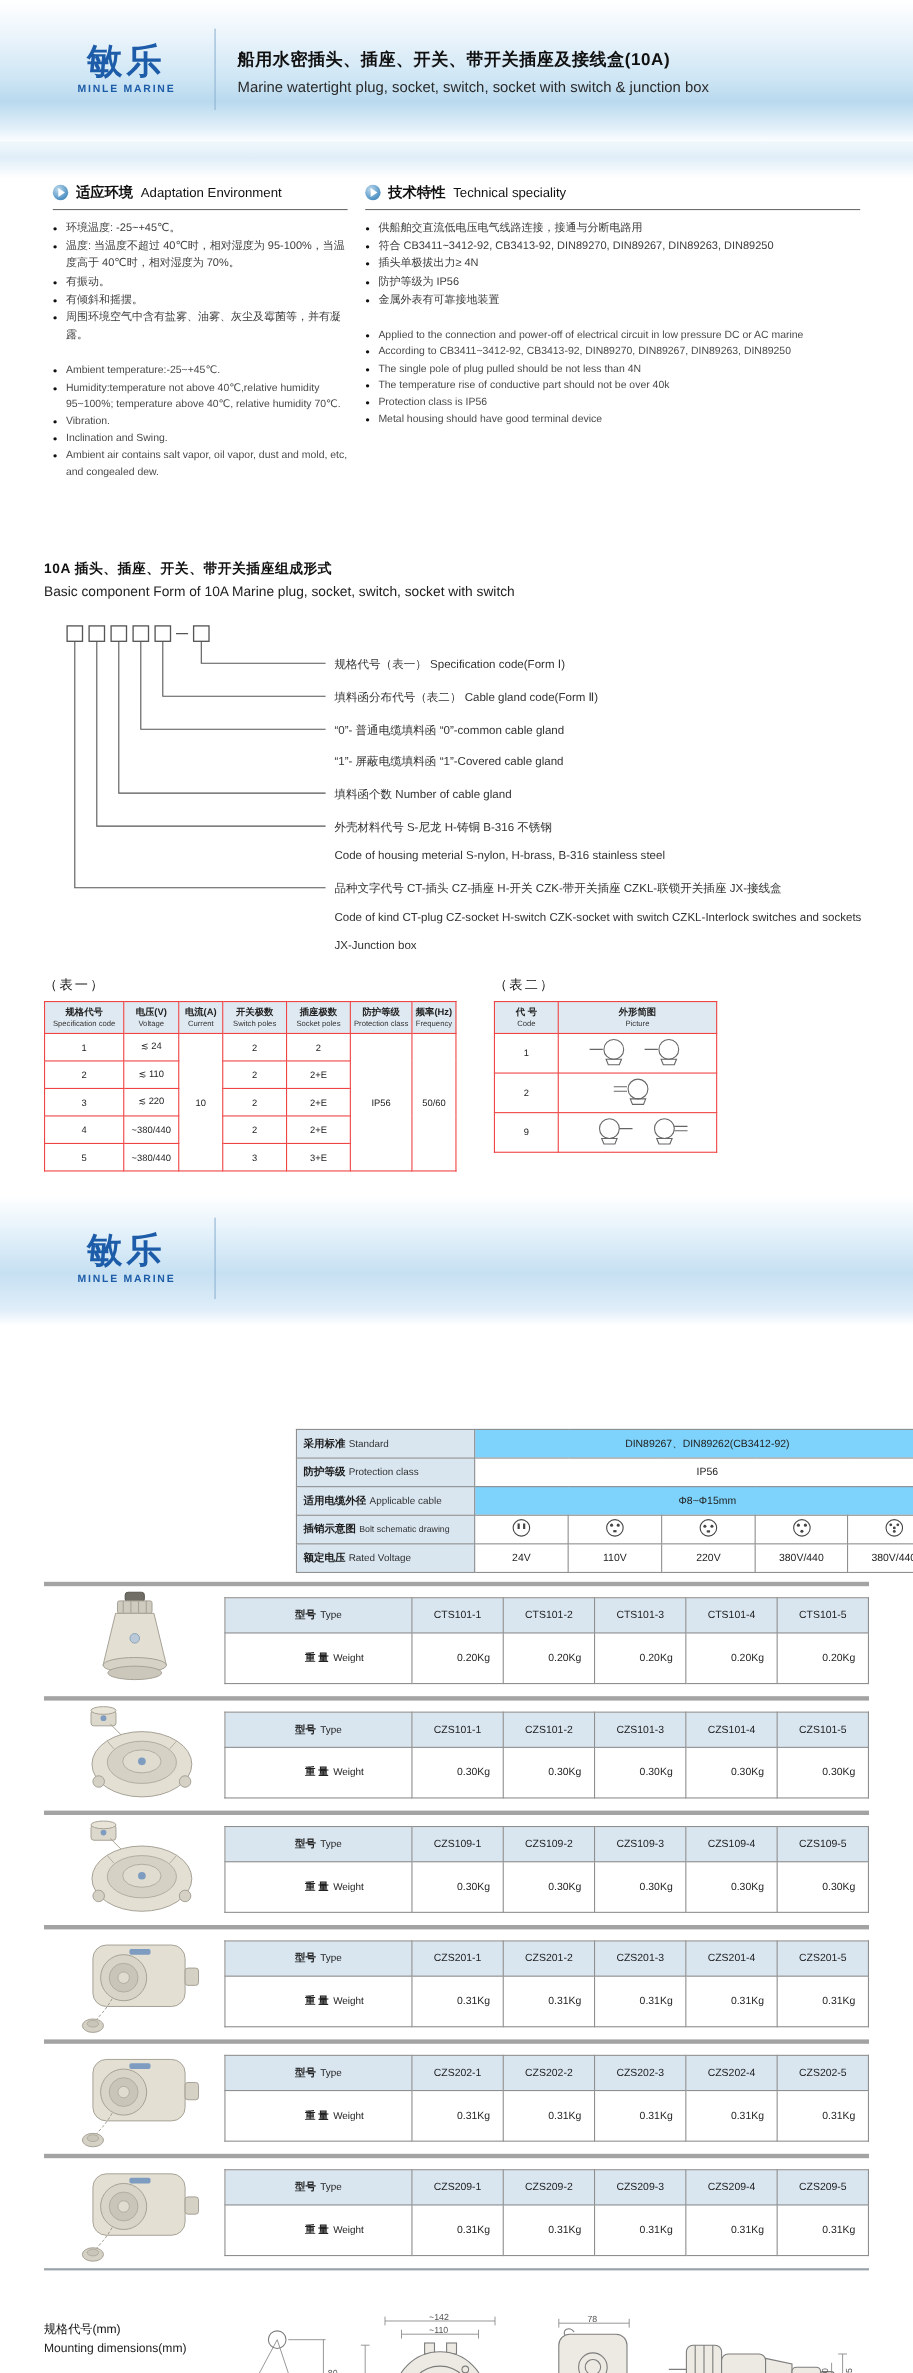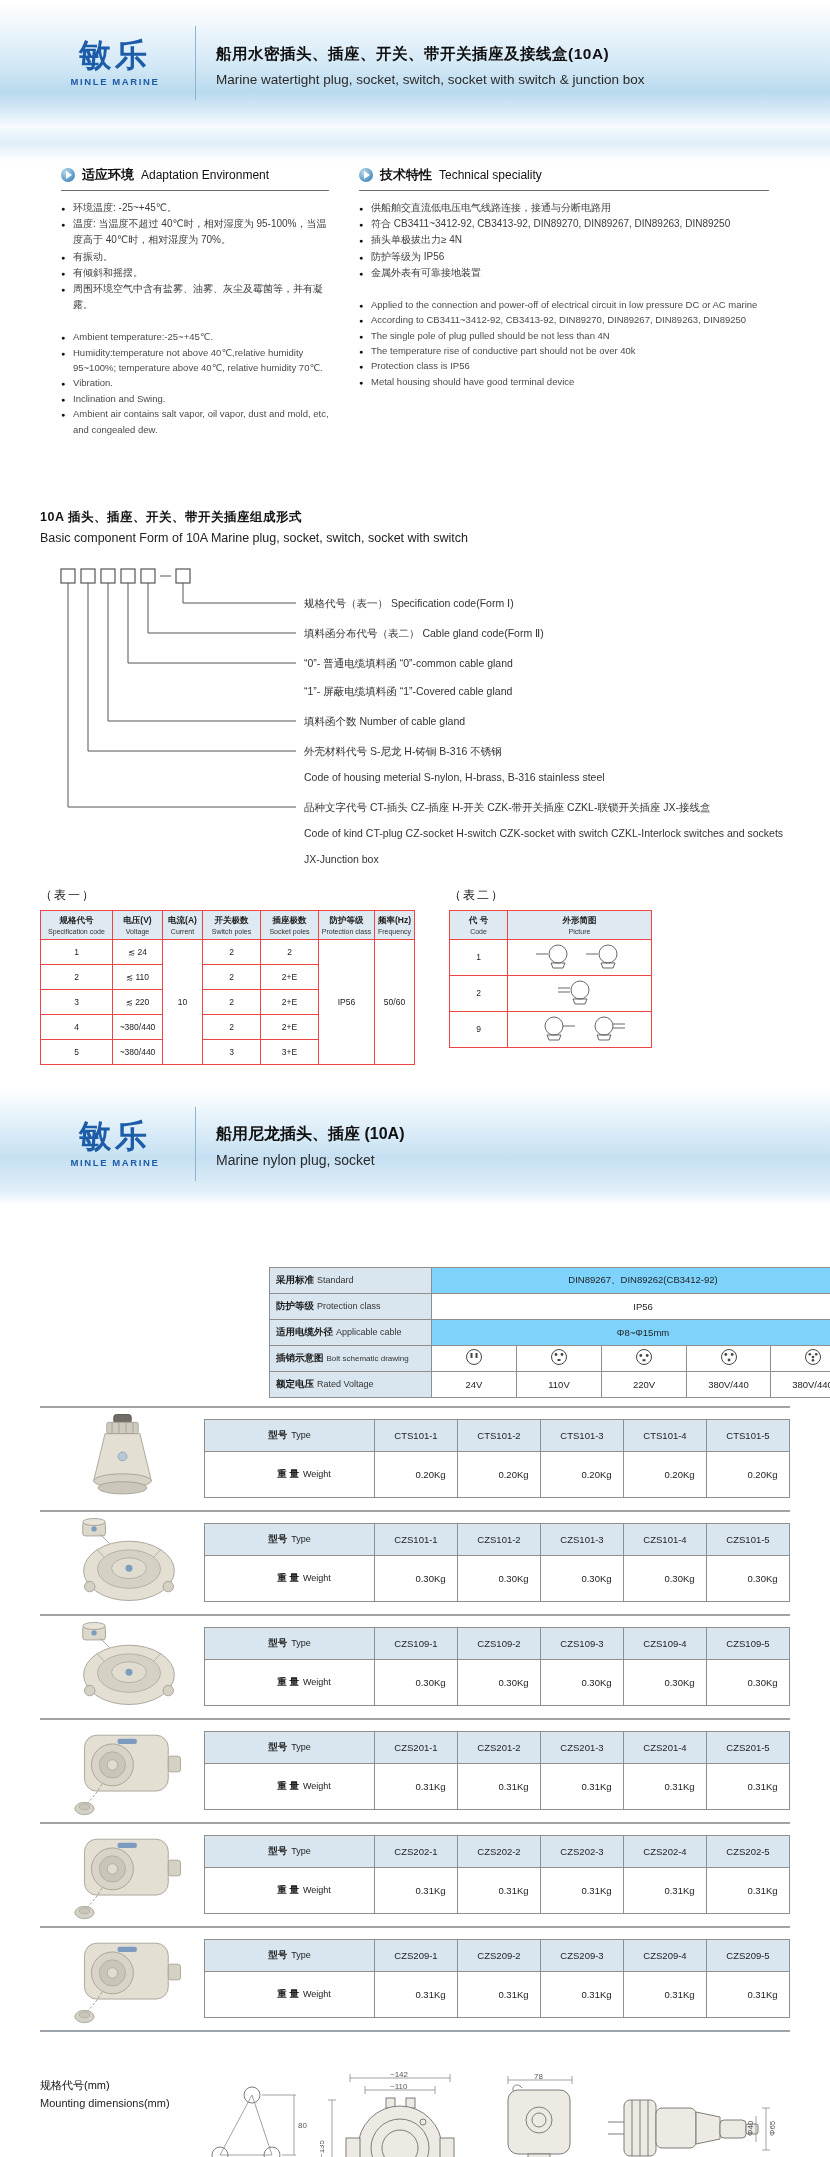--- a/index.html
+++ b/index.html
@@ -27,21 +27,21 @@
   .logo-cn { font-size:32px; font-weight:bold; color:#1c5ca8; letter-spacing:4px; line-height:1.05; }
   .logo-en { font-size:9.5px; font-weight:bold; color:#1c5ca8; letter-spacing:1.6px; margin-top:3px; }
   .v-rule { width:1px; height:74px; background:#8fb4d2; }
   .titles { padding-top:4px; }
   .t-cn { font-size:15.5px; font-weight:bold; color:#101010; letter-spacing:0.5px; }
   .t-en { font-size:13.5px; color:#2a2a2a; margin-top:7px; }
   .t-cn2 { font-size:16px; font-weight:bold; color:#101010; }
   .t-en2 { font-size:14px; color:#2a2a2a; margin-top:7px; }
 
   
-  .cols { display:flex; padding:0 61px; gap:30px; margin-top:4px; }
+  .cols { display:flex; padding:0 48px; gap:16px; margin-top:4px; }
   .col { flex:1; }
   .col-l { max-width:268px; }
   .sec-head {
     display:flex; align-items:center; gap:7px;
     border-bottom:1px solid #6d6d6d; padding-bottom:6px; margin-bottom:9px;
   }
   .play-ico {
     width:14px; height:14px; border-radius:50%;
     background:radial-gradient(circle at 35% 30%,#bcd9ec,#4f92c4 70%,#2f6da0);
     display:inline-flex; align-items:center; justify-content:center; flex:0 0 14px;
@@ -69,31 +69,31 @@
   .form-caption { font-size:12px; color:#111; letter-spacing:2px; margin-bottom:6px; }
   table.dt { border-collapse:collapse; table-layout:fixed; }
   table.dt th, table.dt td { border:1px solid #ef4444; text-align:center; vertical-align:middle;margin-top:23px; }
   table.dt th { background:#dfe9f1; font-weight:normal; padding:4px 1px; }
   table.dt th .h-cn { font-size:8.5px; font-weight:bold; color:#222; }
   table.dt th .h-en { font-size:7px; color:#333; margin-top:1px; }
   table.dt td { font-size:8.5px; color:#222; height:25px; padding:1px; }
   .gland-ico { display:inline-block; vertical-align:middle; }
 
   
-  .spec-wrap { margin:62px 20px 0 225px;padding-left:44px; }
+  .spec-wrap { margin:94px 20px 0 225px;padding-left:44px; }
   table.spec { border-collapse:collapse; table-layout:fixed; width:585px; }
   table.spec td { border:1px solid #8f8f8f; text-align:center; font-size:9.5px; color:#222; height:26px; }
   table.spec td.lab { background:#d9e6f0; text-align:left; padding-left:6px; }
   table.spec td.lab .cn { font-size:9.5px; font-weight:bold; color:#1a1a1a; }
   table.spec td.lab .en { font-size:9px; color:#333; margin-left:3px; }
   table.spec td.tint { background:#7dd3fc; }
 
   
   .products { margin:8px 40px 0 40px; border-bottom:2px solid #99a3a9; }
-  .product-row { display:flex; align-items:center; height:104px; border-top:2px solid #a3a3a3; }
+  .product-row { display:flex; align-items:center; height:104px; border-top:4px solid #a3a3a3; }
   .photo-cell { width:185px; display:flex; justify-content:center; align-items:center; }
   table.ptable { border-collapse:collapse; table-layout:fixed; width:585px; }
   table.ptable td { border:1px solid #8f8f8f; text-align:center; font-size:9.5px; color:#222; }
   table.ptable tr.trow td { background:#d9e6f0; height:32px; }
   table.ptable tr.wrow td { background:#fff; height:46px;padding-left:29px; }
   table.ptable td.plab .cn { font-weight:bold; font-size:9.5px; }
   table.ptable td.plab .en { font-size:9px; margin-left:4px; }
 
   
   .mounting { display:flex; padding:0 40px; margin-top:38px; align-items:flex-start; }
@@ -458,24 +458,20 @@
   </div>
 </div>
 
 <div class="band band-sky2" style="margin-top:22px">
   <div class="header-inner" style="top:20px">
     <div class="logo">
       <div class="logo-cn">敏乐</div>
       <div class="logo-en">MINLE MARINE</div>
     </div>
     <div class="v-rule"></div>
-    <div class="titles">
-      <div class="t-cn2">船用尼龙插头、插座 (10A)</div>
-      <div class="t-en2">Marine nylon plug, socket</div>
-    </div>
   </div>
 </div>
 
 <div class="spec-wrap">
   <table class="spec">
     <colgroup>
         <col style="width:162px">
         <col style="width:85px">
         <col style="width:85px">
         <col style="width:85px">

